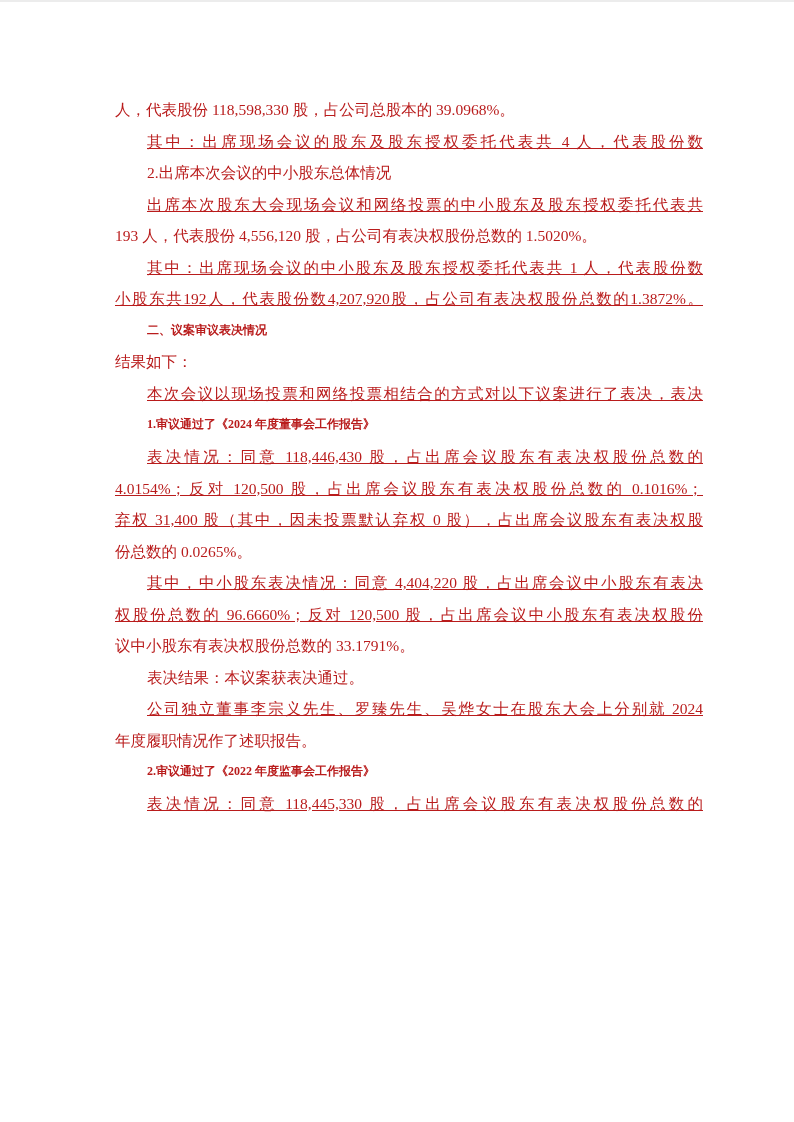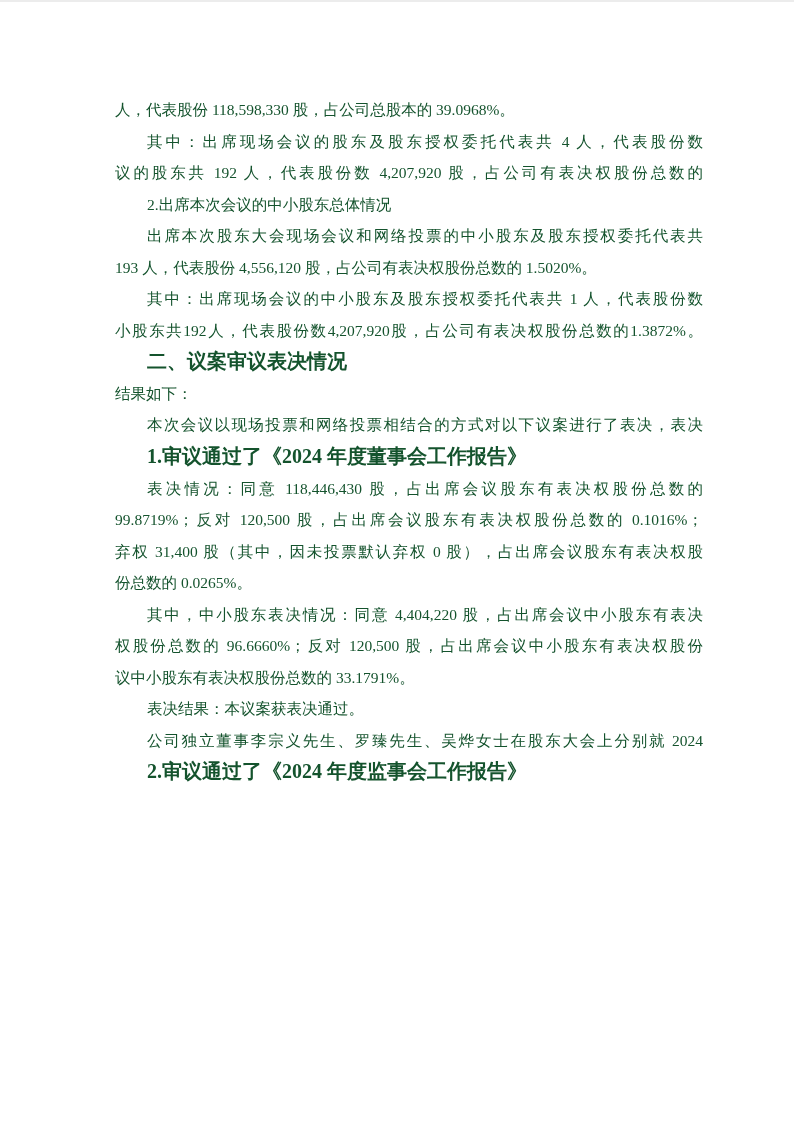--- a/index.html
+++ b/index.html
@@ -9,59 +9,61 @@
     background:#ffffff;
     overflow:hidden;
     font-family:"Liberation Serif","DejaVu Serif",serif;
   }
   .top-edge{
     position:absolute;left:0;top:0;width:794px;height:2px;
     background:#ececec;
   }
   .content{
     position:absolute;left:115px;top:94px;width:588px;
-    color:#14532d;
+    color:#b91c1c;
   }
   .line{
     height:31.55px;line-height:31.55px;
     font-size:15.5px;
     text-align:justify;
     text-align-last:left;
     overflow:hidden;
     white-space:normal;
   }
   .line.justify{
     text-align-last:justify;
     text-justify:inter-character;
+    text-decoration:underline;
   }
   .line.indent{text-indent:32px;}
-  .line.bold{font-weight:bold;font-size:20px;}
+  .line.bold{font-weight:bold;font-size:12px;}
 </style>
 </head>
 <body>
 
 <div class="page">
   <div class="top-edge"></div>
   <div class="content">
       <div class="line">人，代表股份 118,598,330 股，占公司总股本的 39.0968%。</div>
       <div class="line indent justify">其中：出席现场会议的股东及股东授权委托代表共 4 人，代表股份数</div>
-      <div class="line justify">议的股东共 192 人，代表股份数 4,207,920 股，占公司有表决权股份总数的</div>
       <div class="line indent">2.出席本次会议的中小股东总体情况</div>
       <div class="line indent justify">出席本次股东大会现场会议和网络投票的中小股东及股东授权委托代表共</div>
       <div class="line">193 人，代表股份 4,556,120 股，占公司有表决权股份总数的 1.5020%。</div>
       <div class="line indent justify">其中：出席现场会议的中小股东及股东授权委托代表共 1 人，代表股份数</div>
       <div class="line justify">小股东共192人，代表股份数4,207,920股，占公司有表决权股份总数的1.3872%。</div>
       <div class="line indent bold">二、议案审议表决情况</div>
       <div class="line">结果如下：</div>
       <div class="line indent justify">本次会议以现场投票和网络投票相结合的方式对以下议案进行了表决，表决</div>
       <div class="line indent bold">1.审议通过了《2024 年度董事会工作报告》</div>
       <div class="line indent justify">表决情况：同意 118,446,430 股，占出席会议股东有表决权股份总数的</div>
-      <div class="line justify">99.8719%；反对 120,500 股，占出席会议股东有表决权股份总数的 0.1016%；</div>
+      <div class="line justify">4.0154%；反对 120,500 股，占出席会议股东有表决权股份总数的 0.1016%；</div>
       <div class="line justify">弃权 31,400 股（其中，因未投票默认弃权 0 股），占出席会议股东有表决权股</div>
       <div class="line">份总数的 0.0265%。</div>
       <div class="line indent justify">其中，中小股东表决情况：同意 4,404,220 股，占出席会议中小股东有表决</div>
       <div class="line justify">权股份总数的 96.6660%；反对 120,500 股，占出席会议中小股东有表决权股份</div>
       <div class="line">议中小股东有表决权股份总数的 33.1791%。</div>
       <div class="line indent">表决结果：本议案获表决通过。</div>
       <div class="line indent justify">公司独立董事李宗义先生、罗臻先生、吴烨女士在股东大会上分别就 2024</div>
-      <div class="line indent bold">2.审议通过了《2024 年度监事会工作报告》</div>
+      <div class="line">年度履职情况作了述职报告。</div>
+      <div class="line indent bold">2.审议通过了《2022 年度监事会工作报告》</div>
+      <div class="line indent justify">表决情况：同意 118,445,330 股，占出席会议股东有表决权股份总数的</div>
     </div>
 </div>
 
 </body></html>

